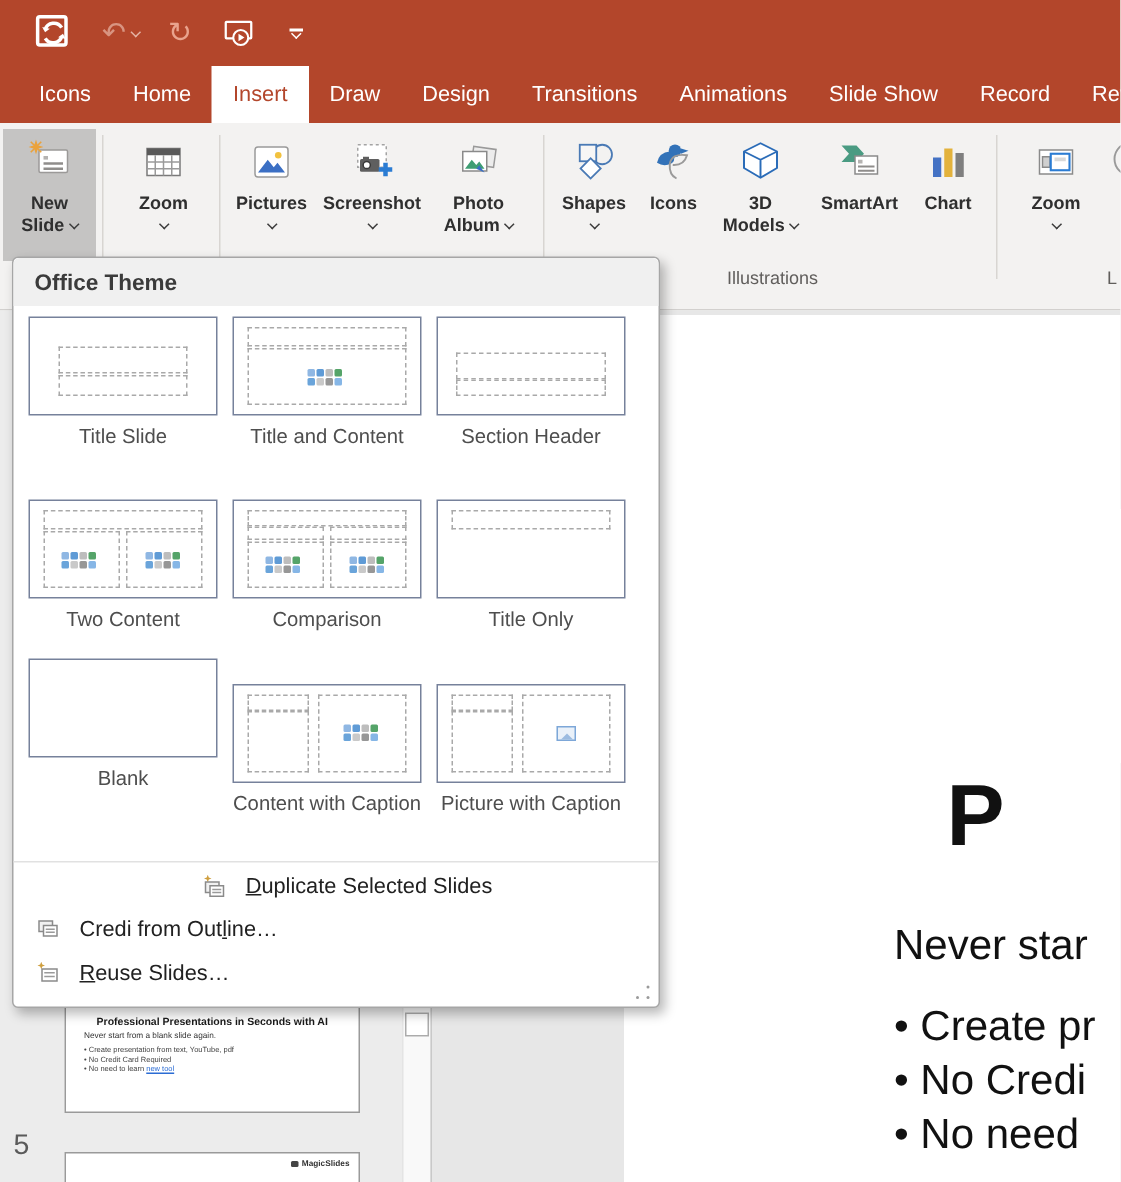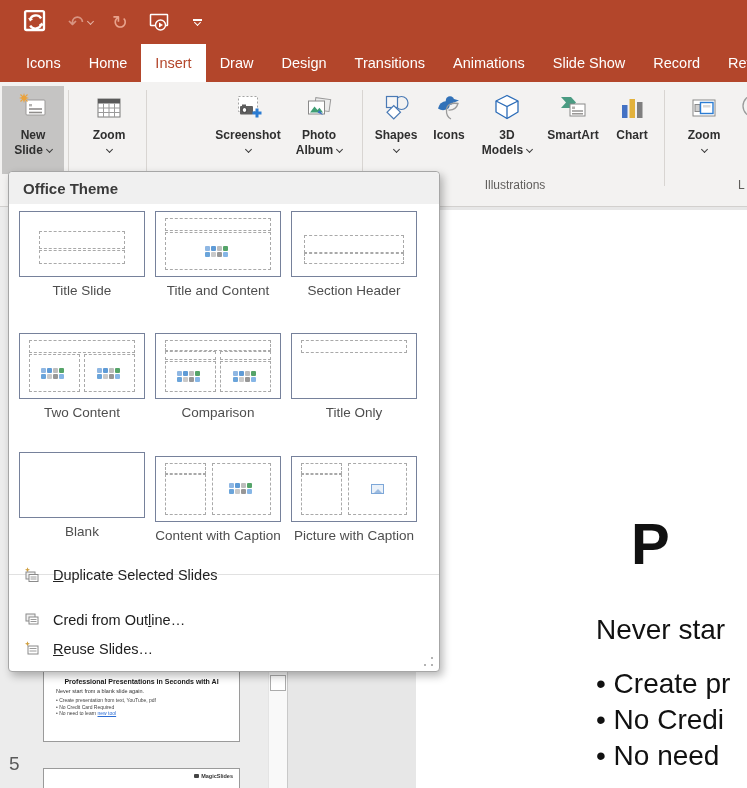--- a/index.html
+++ b/index.html
@@ -150,20 +150,31 @@
       <line x1="5" y1="16" x2="27" y2="16" stroke="#9a9a9a"></line>
       <line x1="5" y1="20.5" x2="27" y2="20.5" stroke="#9a9a9a"></line>
     </svg>
     <span class="rlbl">Zoom</span>
     <span class="rlbl2">
         <span class="chev solo"></span>
       </span>
   </div>
   <div class="rdiv" style="left:146px;"></div>
 
+  <div class="rbtn" style="left:150px;width:62px;">
+    <svg class="ricon" viewBox="0 0 32 32">
+      <rect x="5" y="6" width="22" height="20" rx="2" fill="#fff" stroke="#9a9a9a"></rect>
+      <circle cx="20.5" cy="11.5" r="2.2" fill="#f2c23e"></circle>
+      <path d="M7 23 L13.5 14.5 L17.5 19.5 L20 16.5 L25 23 Z" fill="#3b6fc4"></path>
+    </svg>
+    <span class="rlbl">Pictures</span>
+    <span class="rlbl2">
+        <span class="chev solo"></span>
+      </span>
+  </div>
 
   <div class="rbtn" style="left:214px;width:68px;">
     <svg class="ricon" viewBox="0 0 32 32">
       <rect x="6.5" y="4.5" width="19" height="15" fill="#fff" stroke="#a3a3a3" stroke-dasharray="2 2"></rect>
       <rect x="8" y="14" width="13" height="8.5" rx="1" fill="#5f5f5f"></rect>
       <circle cx="12.5" cy="18" r="2.4" fill="#fff" stroke="#3a3a3a"></circle>
       <rect x="10" y="12.5" width="4" height="2" fill="#5f5f5f"></rect>
       <rect x="23.5" y="16.5" width="3" height="9" fill="#2b7cd3"></rect>
       <rect x="20.5" y="19.5" width="9" height="3" fill="#2b7cd3"></rect>
     </svg>
@@ -397,21 +408,21 @@
     </div>
     <div class="card-cap">Comparison</div>
   </div>
   <div class="card" style="left:282px;top:161px;">
     <div class="card-box">
       <div class="ph" style="left:7%;right:7%;top:9%;height:21%;"></div>
     </div>
     <div class="card-cap">Title Only</div>
   </div>
 
-  <div class="card" style="left:10px;top:280px;">
+  <div class="card" style="left:10px;top:267px;">
     <div class="card-box"></div>
     <div class="card-cap">Blank</div>
   </div>
   <div class="card" style="left:146px;top:284px;">
     <div class="card-box">
       <div class="ph" style="left:7%;width:33%;top:10%;height:17%;"></div>
       <div class="ph" style="left:7%;width:33%;top:27%;height:63%;"></div>
       <div class="ph" style="left:45%;width:48%;top:10%;height:80%;">
           <span class="cluster">
             <i style="background: rgb(143, 183, 227);"></i>
@@ -433,21 +444,21 @@
       <div class="ph" style="left:7%;width:33%;top:27%;height:63%;"></div>
       <div class="ph" style="left:45%;width:48%;top:10%;height:80%;">
           <span class="pic-glyph"></span>
         </div>
     </div>
     <div class="card-cap">Picture with Caption</div>
   </div>
 
   <div id="dd-sep"></div>
 
-  <div class="mitem" style="top:388px;">
+  <div class="mitem" style="top:404px;justify-content:center;">
     <svg class="micon" viewBox="0 0 18 16">
       <path d="M4.5 0.2 L5.2 2 L7 2.7 L5.2 3.4 L4.5 5.2 L3.8 3.4 L2 2.7 L3.8 2 Z" fill="#cf9f3f"></path>
       <rect x="3" y="5" width="9" height="7" fill="#f1f1f1" stroke="#8a8a8a"></rect>
       <rect x="6" y="7.5" width="9" height="7" fill="#fff" stroke="#8a8a8a"></rect>
       <line x1="7.5" y1="10" x2="13.5" y2="10" stroke="#9a9a9a"></line>
       <line x1="7.5" y1="12" x2="13.5" y2="12" stroke="#9a9a9a"></line>
     </svg>
     <span><span class="u">D</span><span>uplicate Selected Slides</span></span>
   </div>
   <div class="mitem" style="top:433px;">

